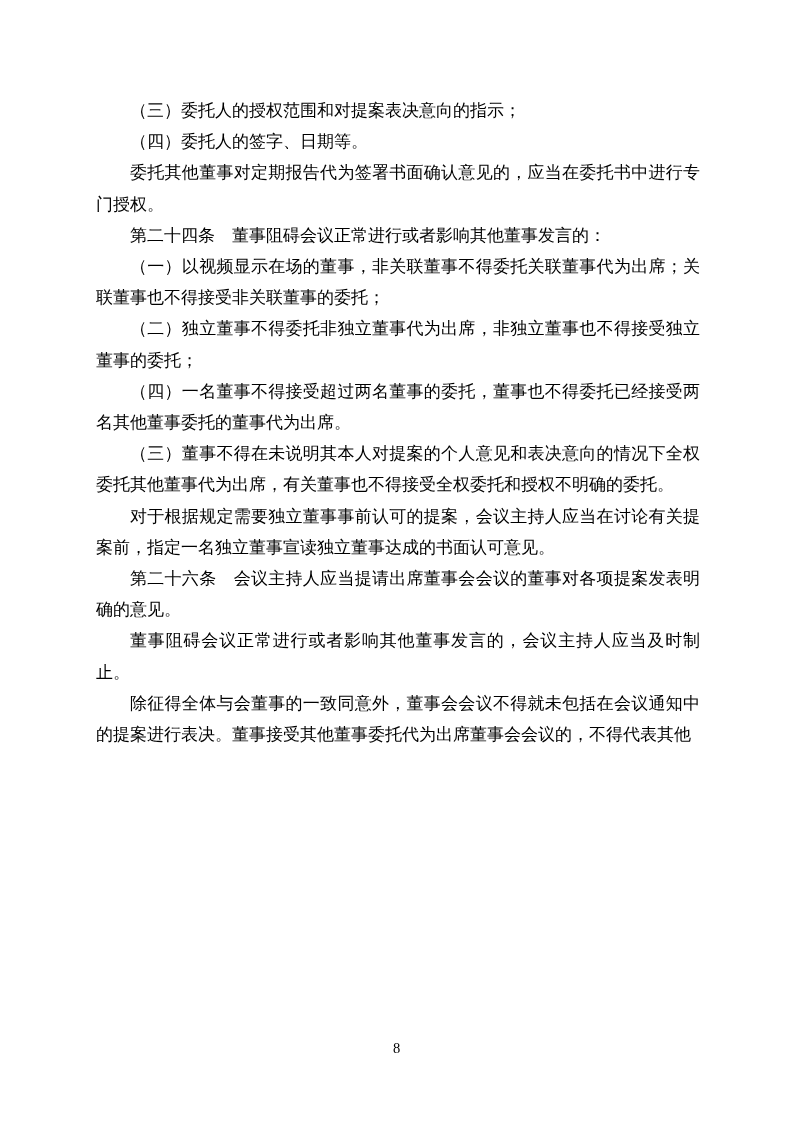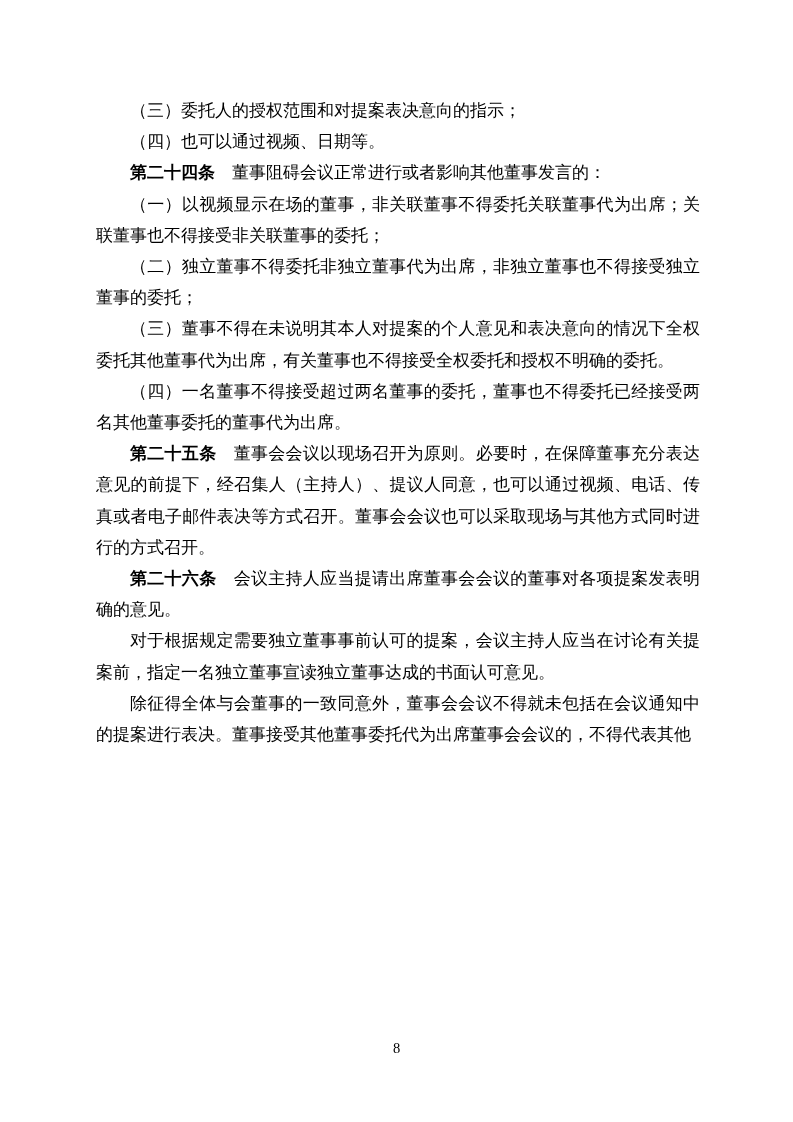--- a/index.html
+++ b/index.html
@@ -27,43 +27,44 @@
     font-size: 17px;
     line-height: 31.2px;
     text-align: justify;
     letter-spacing: 0;
   }
   .para {
     text-indent: 2em;
     margin: 0;
   }
   .para .bold {
-    font-weight: bold;
+    font-weight: normal;
   }
   .footer {
     position: absolute;
     left: 0;
     top: 1038px;
     width: 793px;
     text-align: center;
     font-size: 14.5px;
     line-height: 20px;
   }
 </style>
 </head>
 <body>
 
 <div class="page">
   <div class="doc-body">
       <p class="para"><span class="regular">（三）委托人的授权范围和对提案表决意向的指示；</span></p>
-      <p class="para"><span class="regular">（四）也可以通过视频、日期等。</span></p>
+      <p class="para"><span class="regular">（四）委托人的签字、日期等。</span></p>
+      <p class="para"><span class="regular">委托其他董事对定期报告代为签署书面确认意见的，应当在委托书中进行专门授权。</span></p>
       <p class="para"><span class="bold">第二十四条</span><span class="regular">　董事阻碍会议正常进行或者影响其他董事发言的：</span></p>
       <p class="para"><span class="regular">（一）以视频显示在场的董事，非关联董事不得委托关联董事代为出席；关联董事也不得接受非关联董事的委托；</span></p>
       <p class="para"><span class="regular">（二）独立董事不得委托非独立董事代为出席，非独立董事也不得接受独立董事的委托；</span></p>
+      <p class="para"><span class="regular">（四）一名董事不得接受超过两名董事的委托，董事也不得委托已经接受两名其他董事委托的董事代为出席。</span></p>
       <p class="para"><span class="regular">（三）董事不得在未说明其本人对提案的个人意见和表决意向的情况下全权委托其他董事代为出席，有关董事也不得接受全权委托和授权不明确的委托。</span></p>
-      <p class="para"><span class="regular">（四）一名董事不得接受超过两名董事的委托，董事也不得委托已经接受两名其他董事委托的董事代为出席。</span></p>
-      <p class="para"><span class="bold">第二十五条</span><span class="regular">　董事会会议以现场召开为原则。必要时，在保障董事充分表达意见的前提下，经召集人（主持人）、提议人同意，也可以通过视频、电话、传真或者电子邮件表决等方式召开。董事会会议也可以采取现场与其他方式同时进行的方式召开。</span></p>
+      <p class="para"><span class="regular">对于根据规定需要独立董事事前认可的提案，会议主持人应当在讨论有关提案前，指定一名独立董事宣读独立董事达成的书面认可意见。</span></p>
       <p class="para"><span class="bold">第二十六条</span><span class="regular">　会议主持人应当提请出席董事会会议的董事对各项提案发表明确的意见。</span></p>
-      <p class="para"><span class="regular">对于根据规定需要独立董事事前认可的提案，会议主持人应当在讨论有关提案前，指定一名独立董事宣读独立董事达成的书面认可意见。</span></p>
+      <p class="para"><span class="regular">董事阻碍会议正常进行或者影响其他董事发言的，会议主持人应当及时制止。</span></p>
       <p class="para"><span class="regular">除征得全体与会董事的一致同意外，董事会会议不得就未包括在会议通知中的提案进行表决。董事接受其他董事委托代为出席董事会会议的，不得代表其他</span></p>
     </div>
   <div class="footer">8</div>
 </div>
 
 </body></html>

